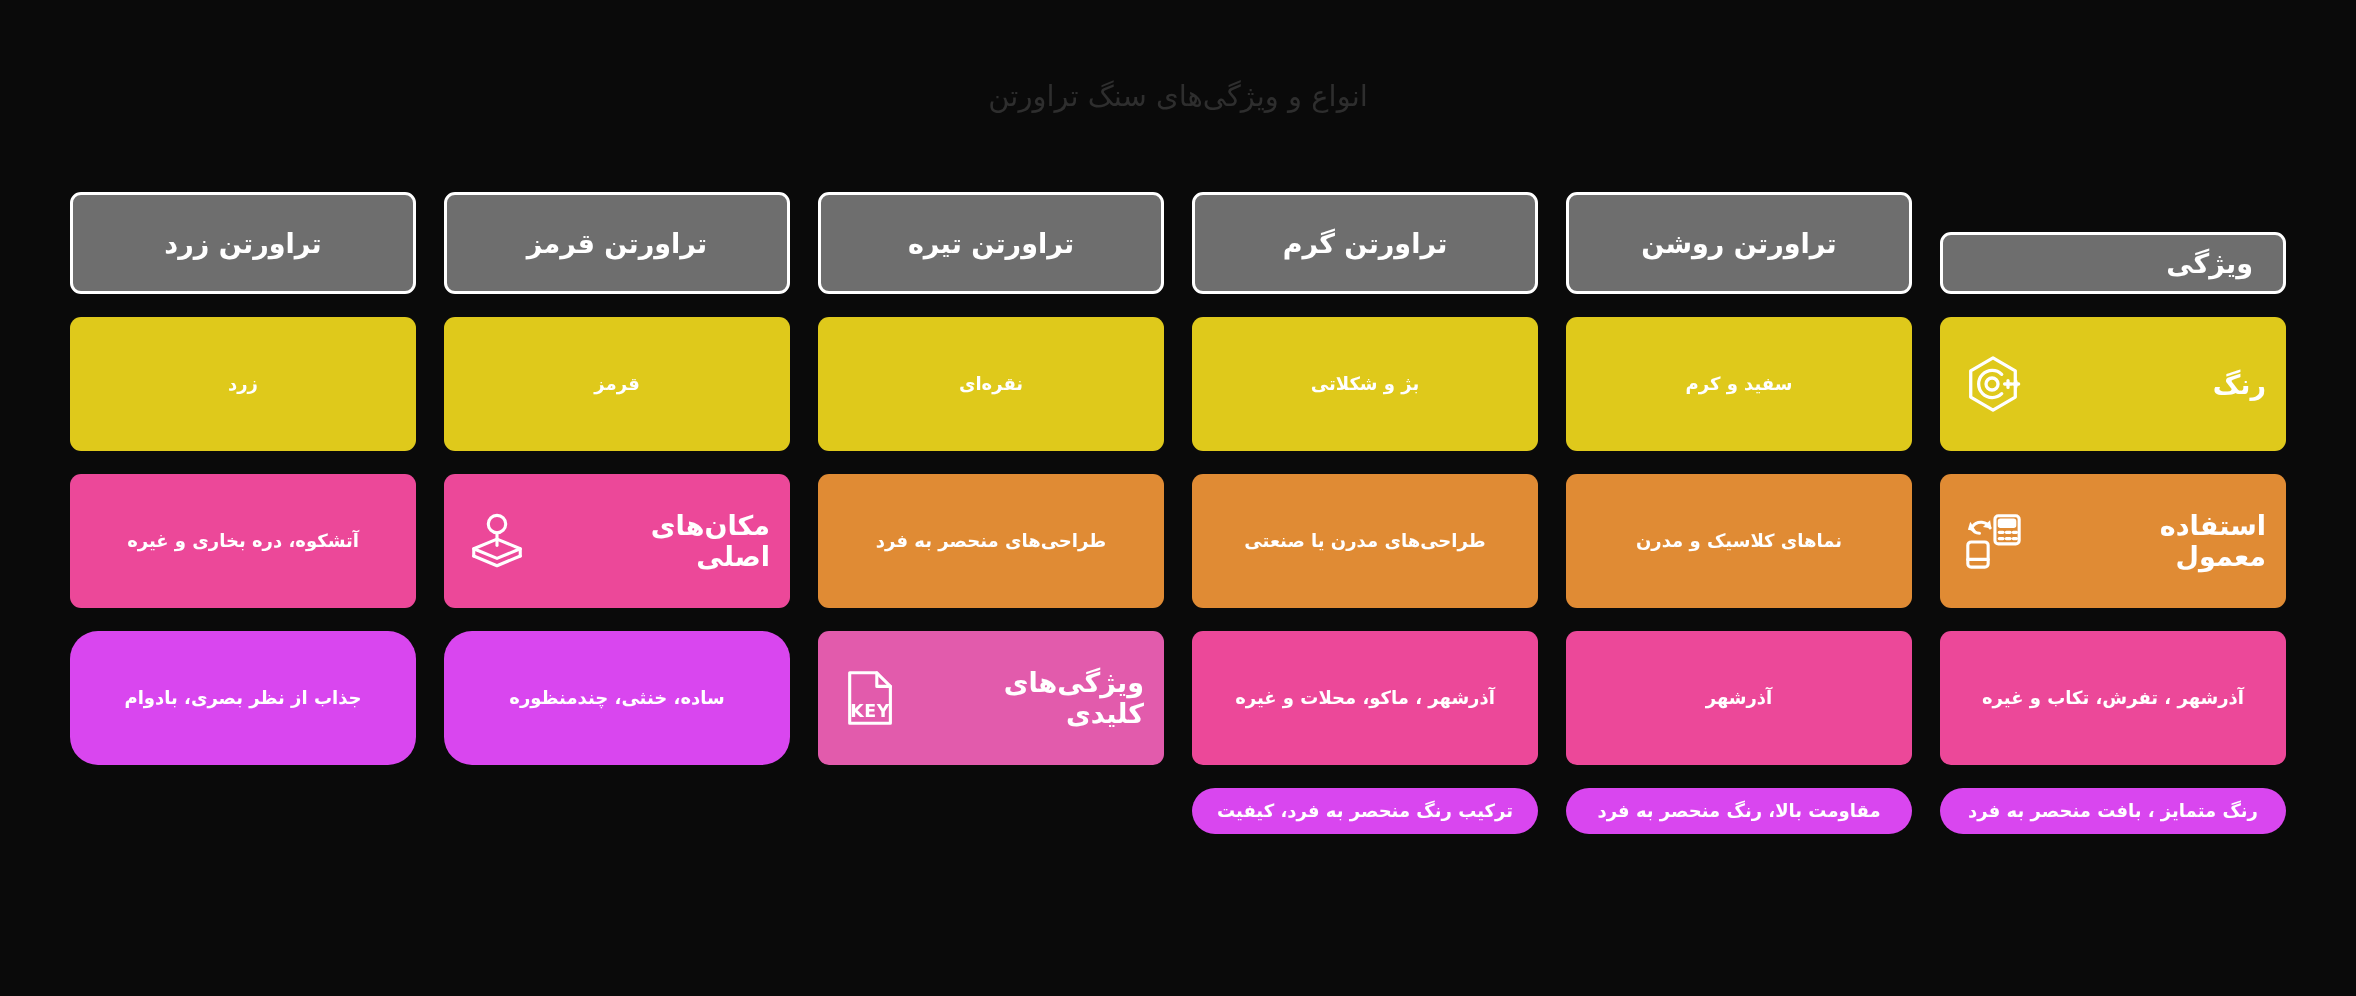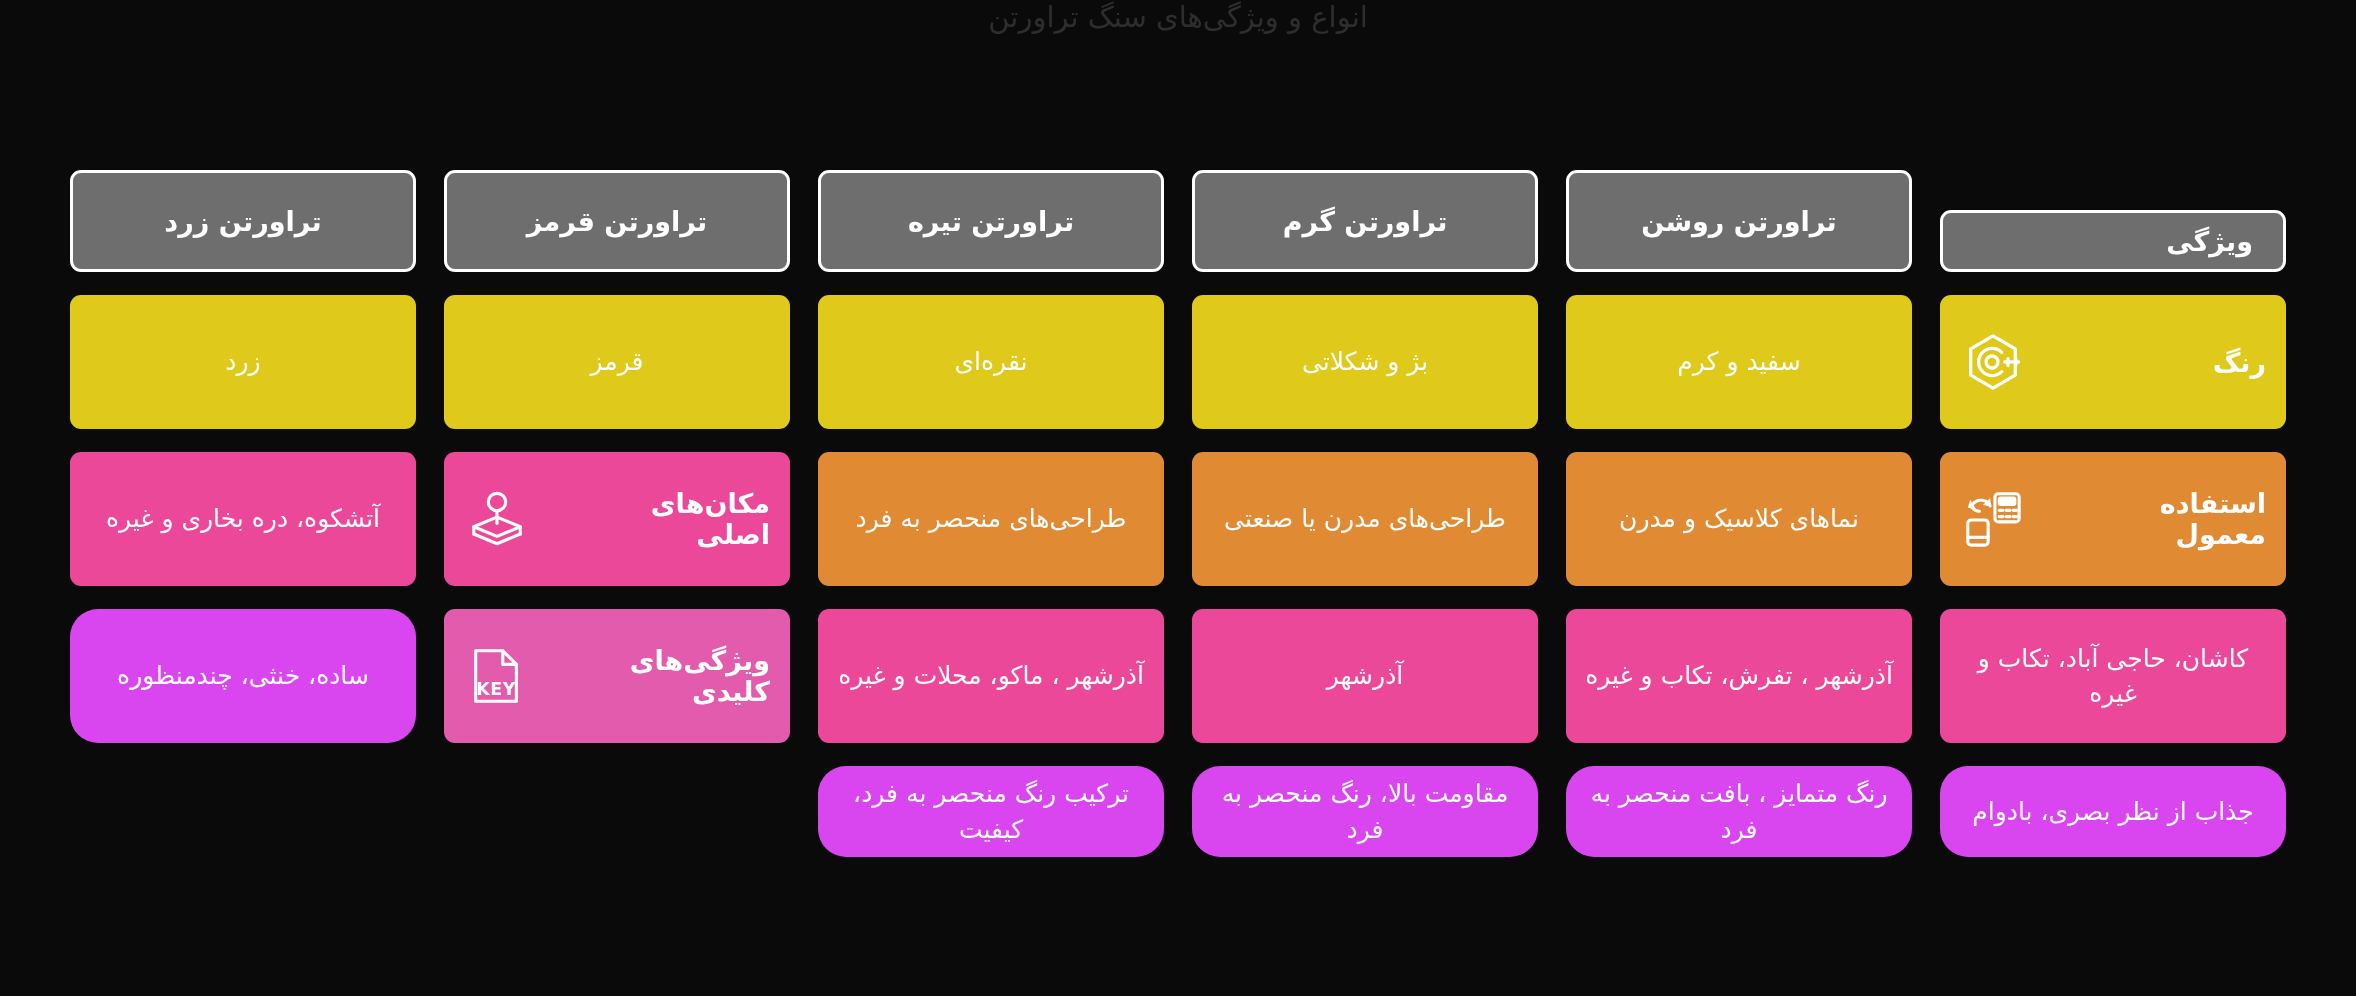--- a/index.html
+++ b/index.html
@@ -12,23 +12,23 @@
   }
   #board {
     position:relative;
     width:2356px; height:996px;
     background:#0a0a0a;
     display:flex;
     flex-direction:column;
   }
   
   #title-wrap {
-    height:170px;
-    display:flex;
-    align-items:flex-start;
+    height:192px;
+    display:flex;
+    align-items:center;
     justify-content:center;
   }
   #page-title {
     color:#2e2e2e;
     font-size:29px;
     font-weight:400;
     letter-spacing:0.2px;
     direction:rtl;
     text-align:center;
     white-space:nowrap;
@@ -81,22 +81,22 @@
   .icon-box {
     width:62px; height:62px;
     flex:0 0 62px;
     display:flex;
     align-items:center;
     justify-content:center;
   }
   .icon-box svg { width:100%; height:100%; display:block; }
   
   .data {
-    font-size:25px;
-    font-weight:400;
+    font-size:18px;
+    font-weight:700;
     line-height:1.42;
   }
   .r-color   { background:#dfc91b; }
   .r-usage   { background:#e08b34; }
   .r-places  { background:#ec4899; }
   .r-key     { background:#e25bac; }
   .r-key.pinkcell { background:#d946ef;border-radius:28px; }
 </style>
 </head>
 <body>
@@ -172,21 +172,20 @@
         <svg viewBox="0 0 64 64" fill="none" stroke="#ffffff" stroke-width="3.2" stroke-linejoin="round" stroke-linecap="round">
           <circle cx="32" cy="14.5" r="9"></circle>
           <path d="M32 23.5 v13"></path>
           <path d="M32 30 L8 40 L32 50 L56 40 Z"></path>
           <path d="M8 47.5 L32 57.5 L56 47.5"></path>
           <path d="M8 40 v7.5 M56 40 v7.5"></path>
         </svg>
       </span>
     </div>
     <div class="cell data r-places">آتشکوه، دره بخاری و غیره</div>
-    <div class="cell data r-places">کاشان، حاجی آباد، تکاب و غیره</div>
     <div class="cell data r-places">آذرشهر ، تفرش، تکاب و غیره</div>
     <div class="cell data r-places">آذرشهر</div>
     <div class="cell data r-places">آذرشهر ، ماکو، محلات و غیره</div>
 
     <div class="cell rowlabel r-key">
       <span class="label-text">ویژگی‌های کلیدی</span>
       <span class="icon-box">
         <svg viewBox="0 0 64 64" fill="none" stroke="#ffffff" stroke-width="3.2" stroke-linejoin="round" stroke-linecap="round">
           <path d="M10 6 h28 l14 14 v38 h-42 Z"></path>
           <path d="M38 6 v14 h14"></path>

